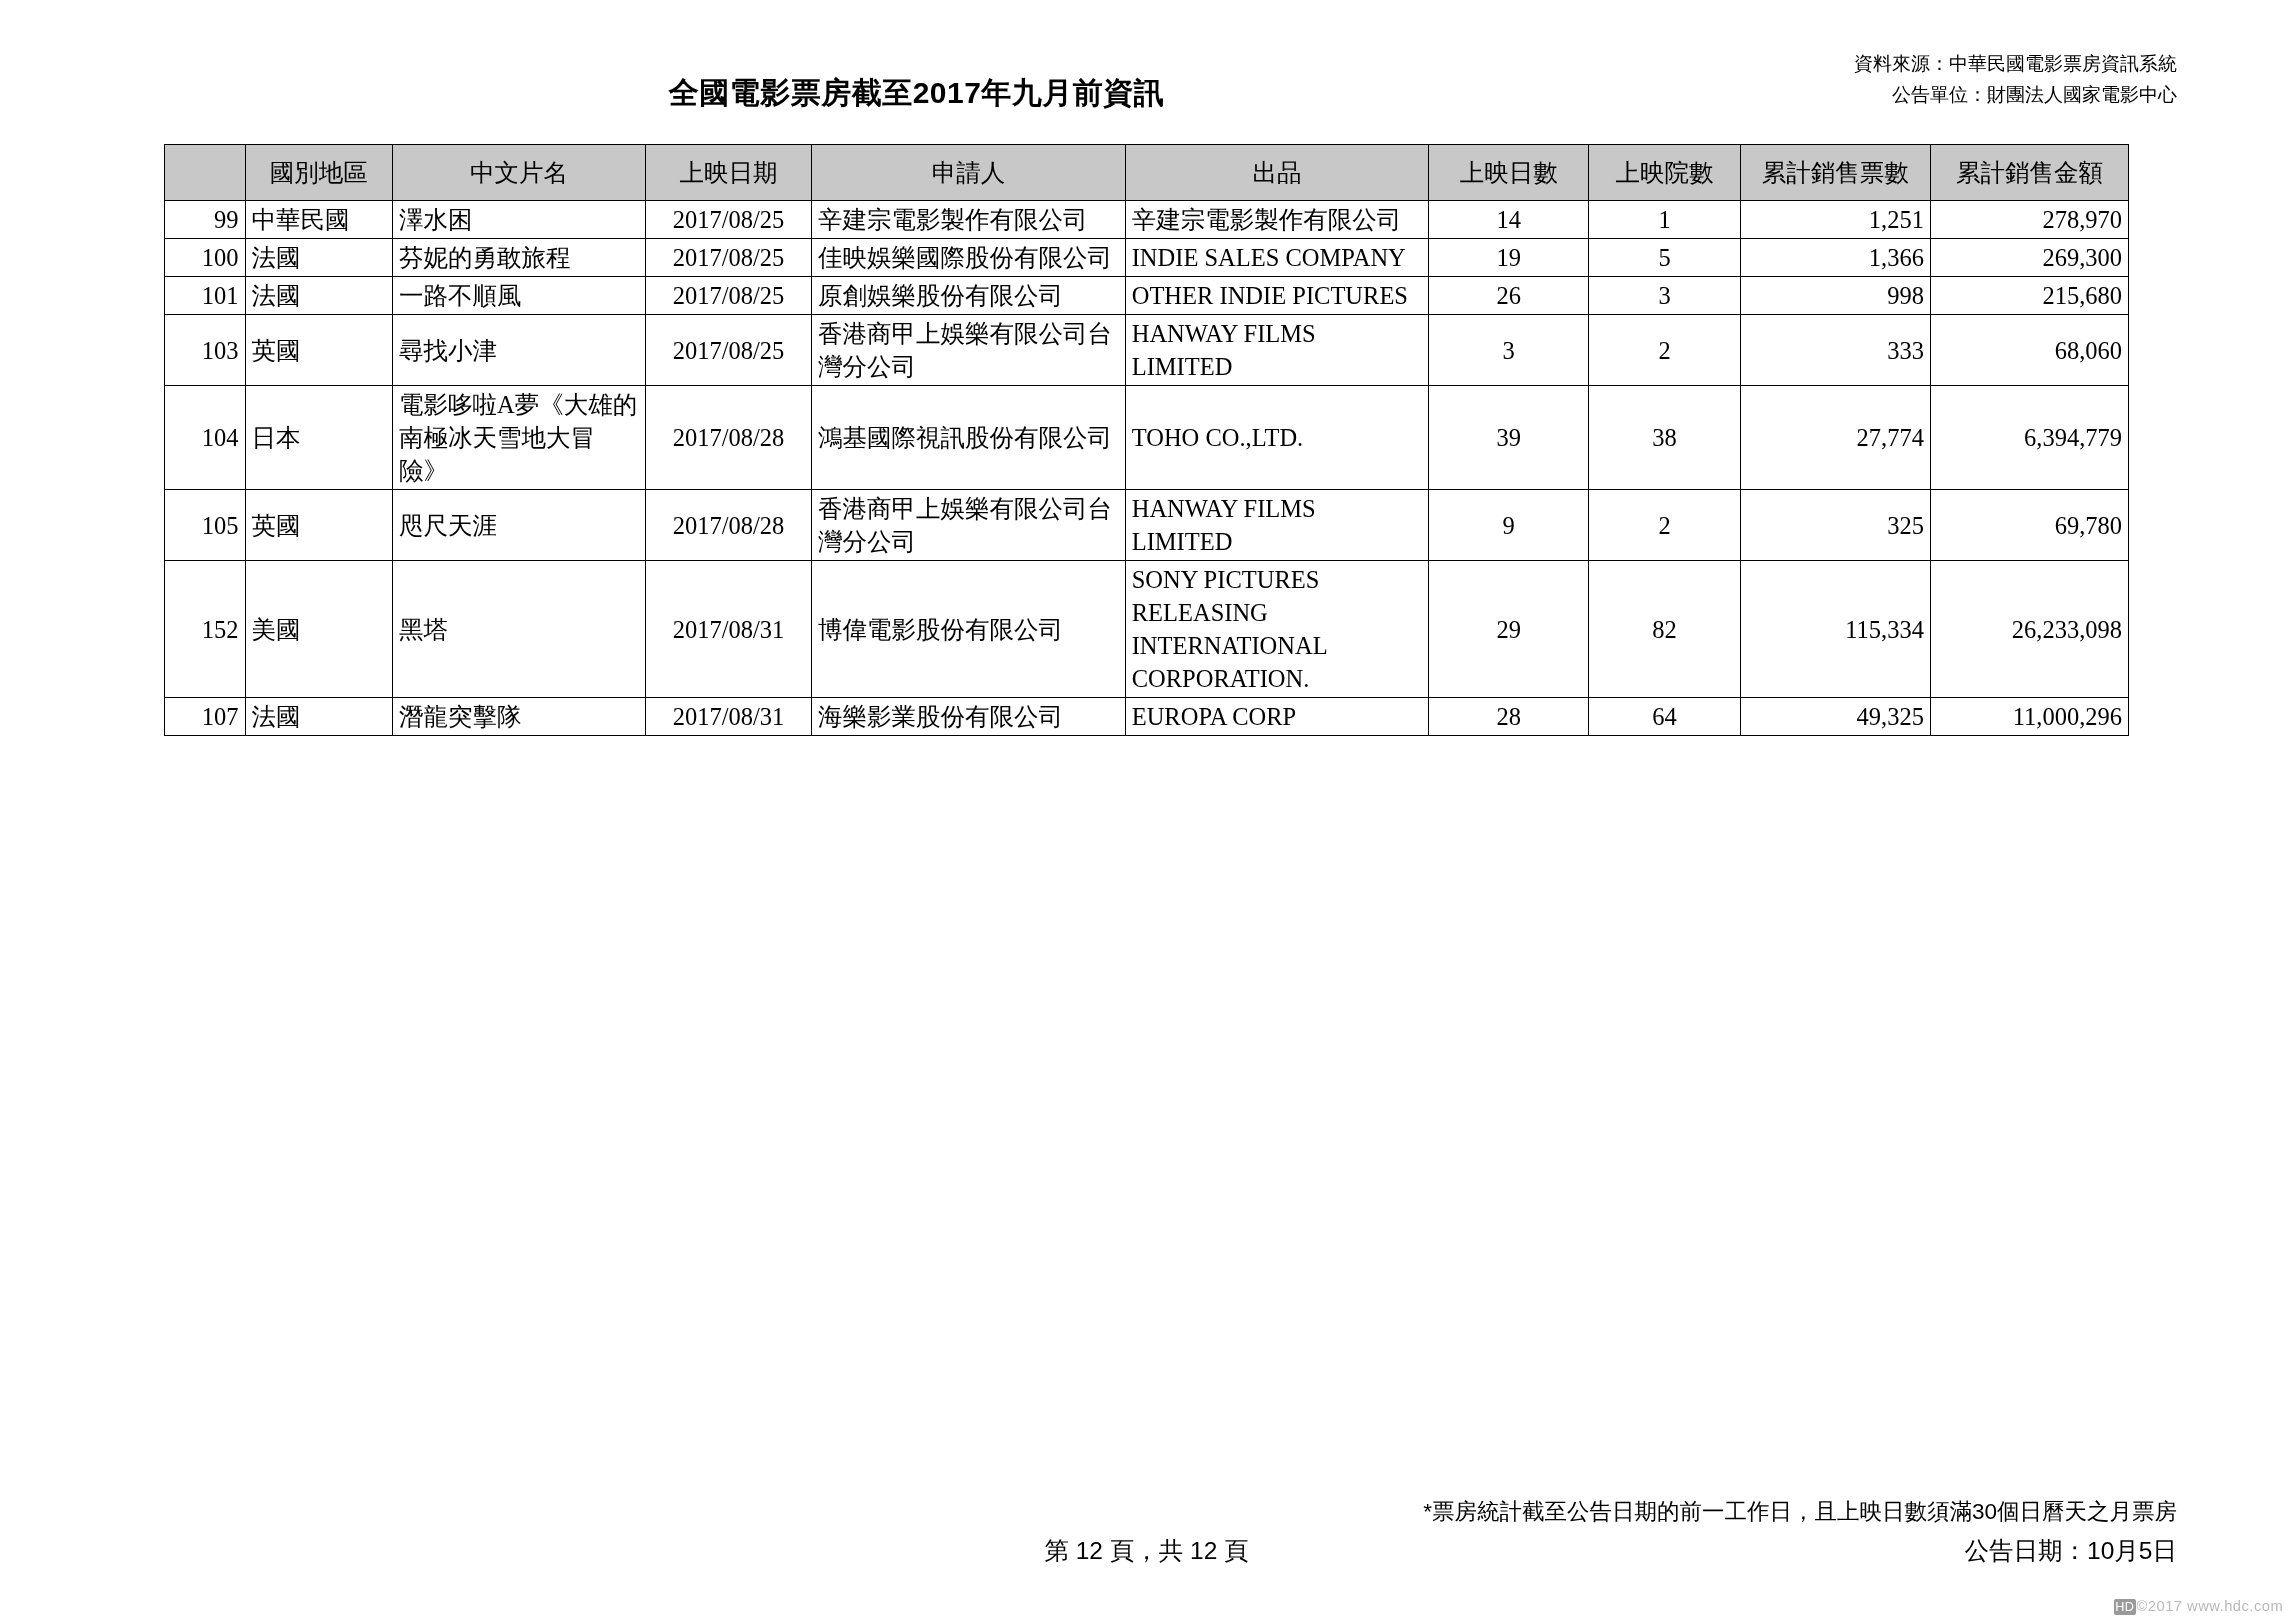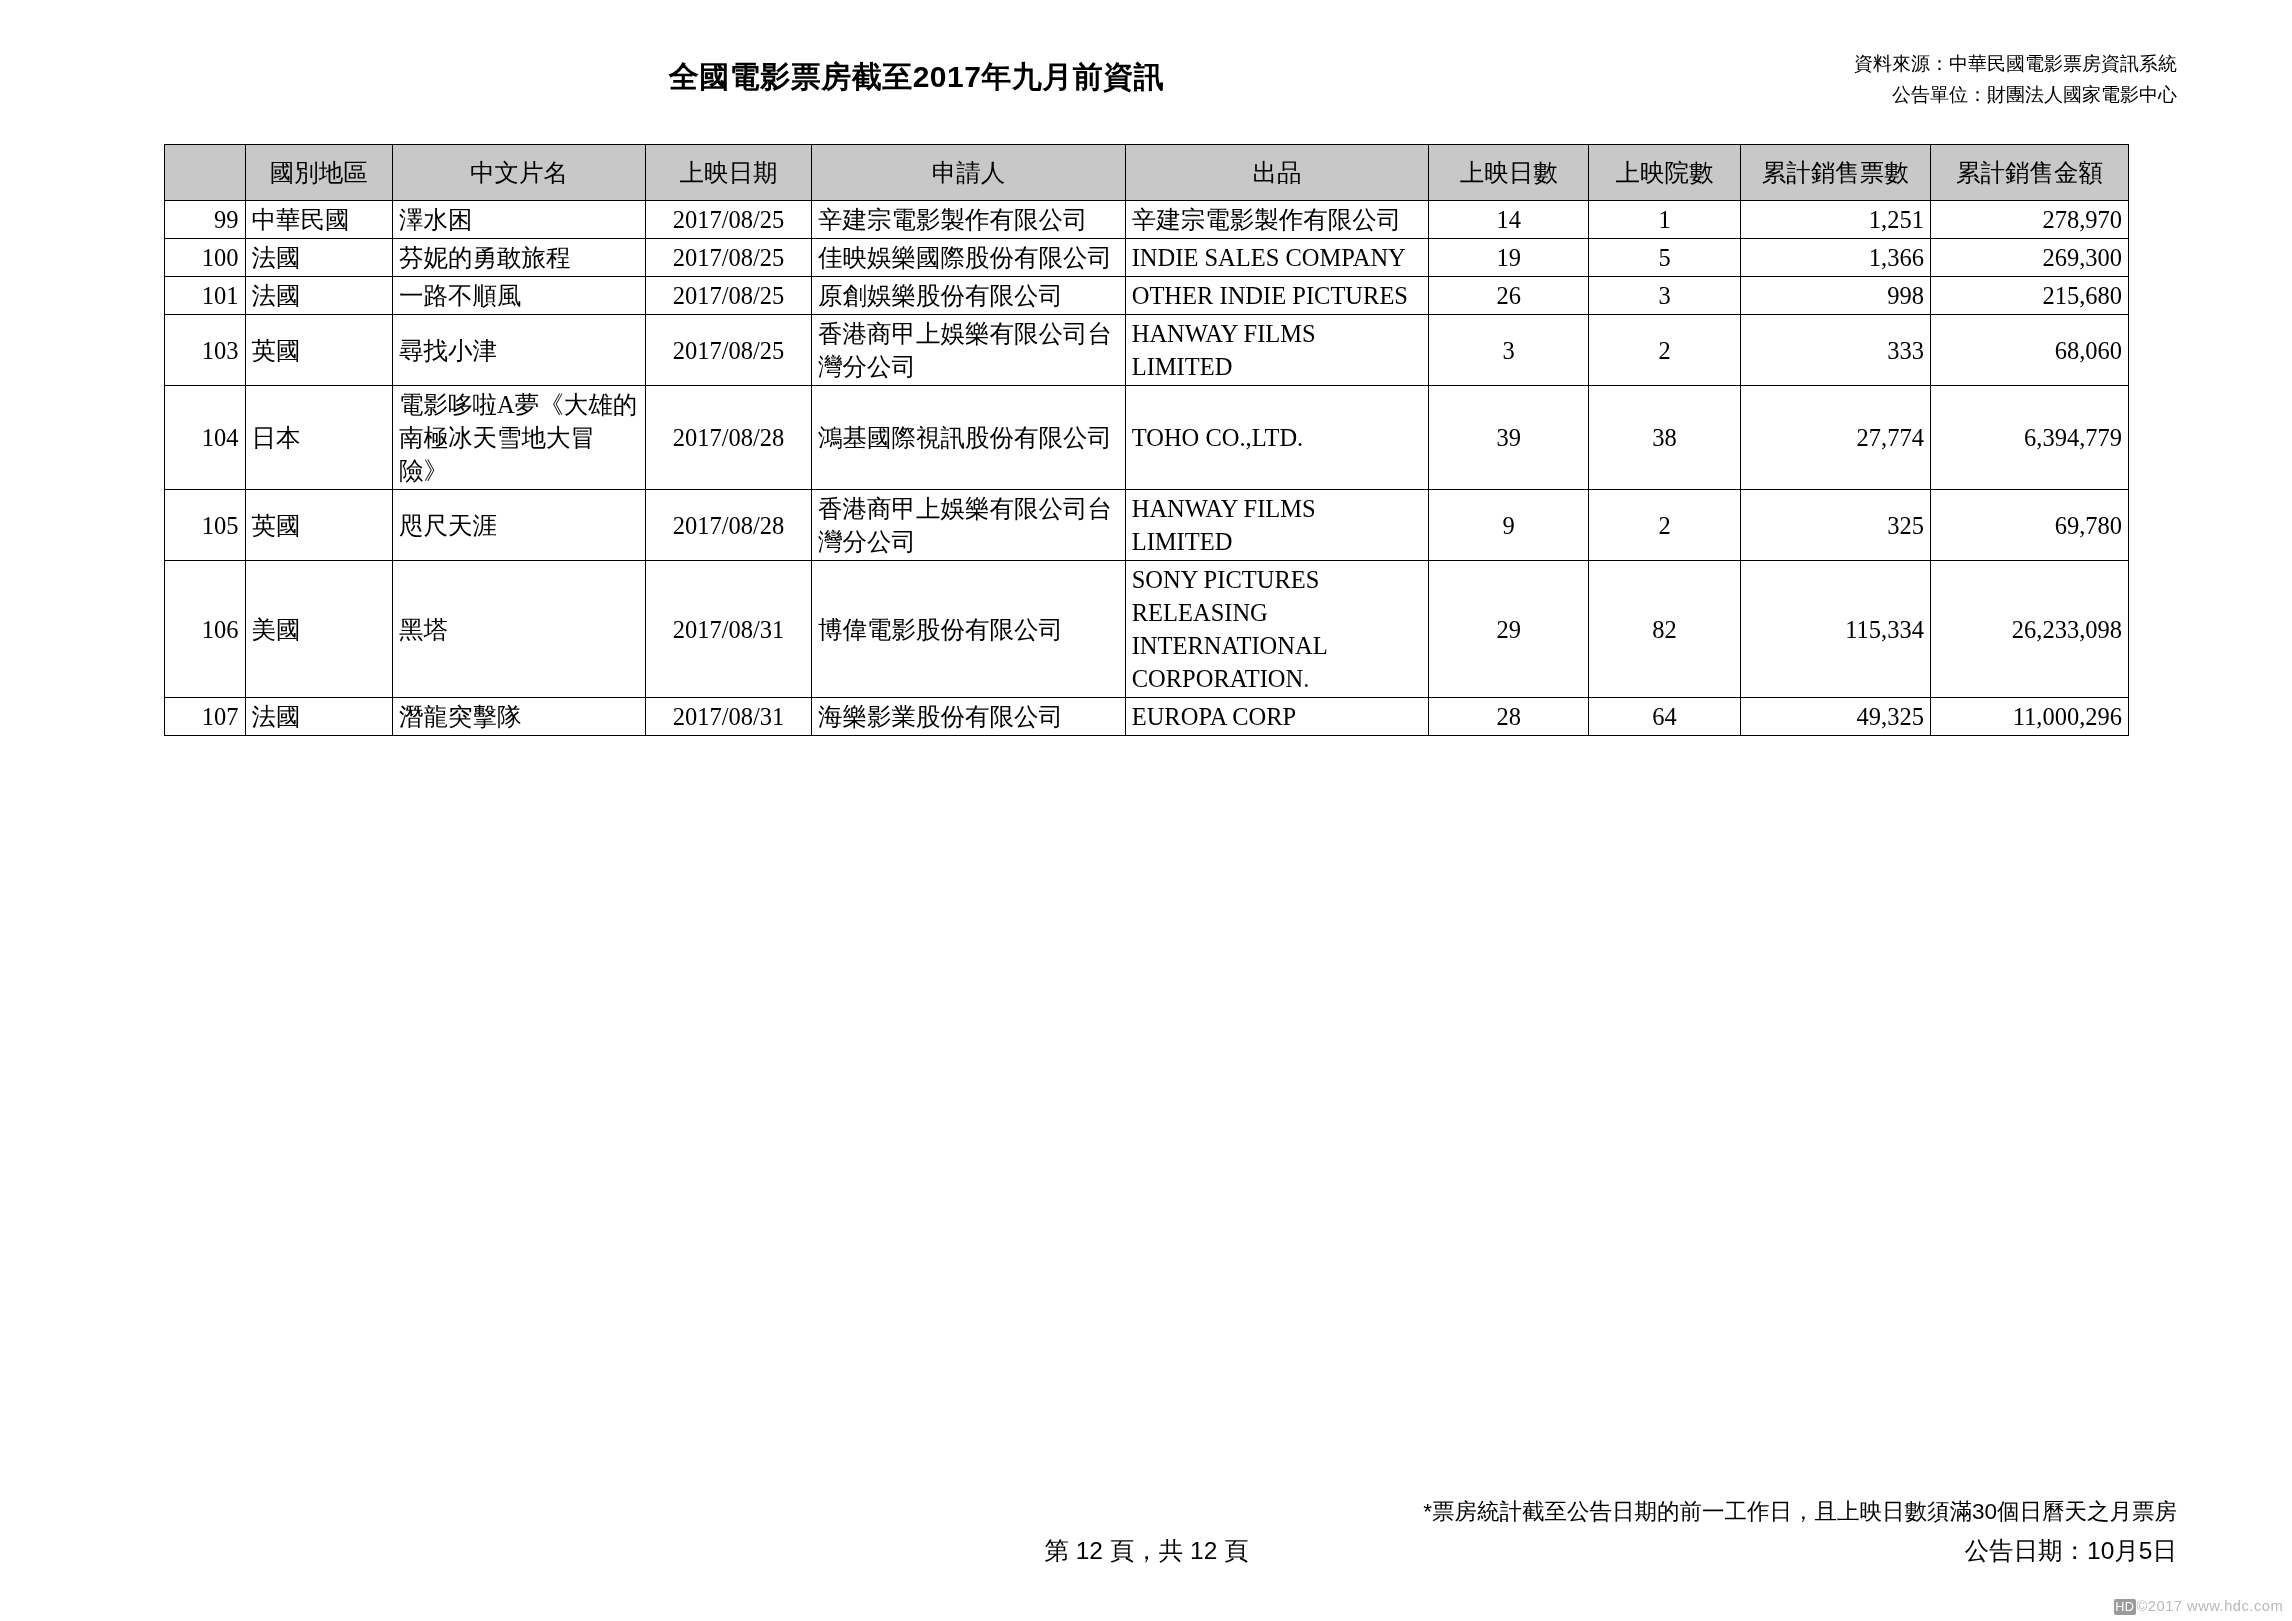--- a/index.html
+++ b/index.html
@@ -26,21 +26,21 @@
   .header {
     position: absolute;
     top: 57px;
     left: 0;
     width: 2293px;
     height: 59px;
   }
   .doc-title {
     position: absolute;
     left: 0;
-    top: 0;
+    top: 16px;
     width: 1833px;
     text-align: center;
     font-size: 30px;
     font-weight: bold;
     font-family: "Liberation Sans", "DejaVu Sans", sans-serif;
     letter-spacing: 0.5px;
   }
   .source-block {
     position: absolute;
     right: 116px;
@@ -277,21 +277,21 @@
           <td class="ctr">2017/08/28</td>
           <td class="cjk lft">香港商甲上娛樂有限公司台灣分公司</td>
           <td class="latin lft">HANWAY FILMS LIMITED</td>
           <td class="ctr">9</td>
           <td class="ctr">2</td>
           <td class="rgt">325</td>
           <td class="rgt">69,780</td>
         </tr>
 
         <tr>
-          <td class="idx">106</td>
+          <td class="idx">152</td>
           <td class="cjk lft">美國</td>
           <td class="cjk lft">黑塔</td>
           <td class="ctr">2017/08/31</td>
           <td class="cjk lft">博偉電影股份有限公司</td>
           <td class="latin lft">SONY PICTURES RELEASING INTERNATIONAL CORPORATION.</td>
           <td class="ctr">29</td>
           <td class="ctr">82</td>
           <td class="rgt">115,334</td>
           <td class="rgt">26,233,098</td>
         </tr>

